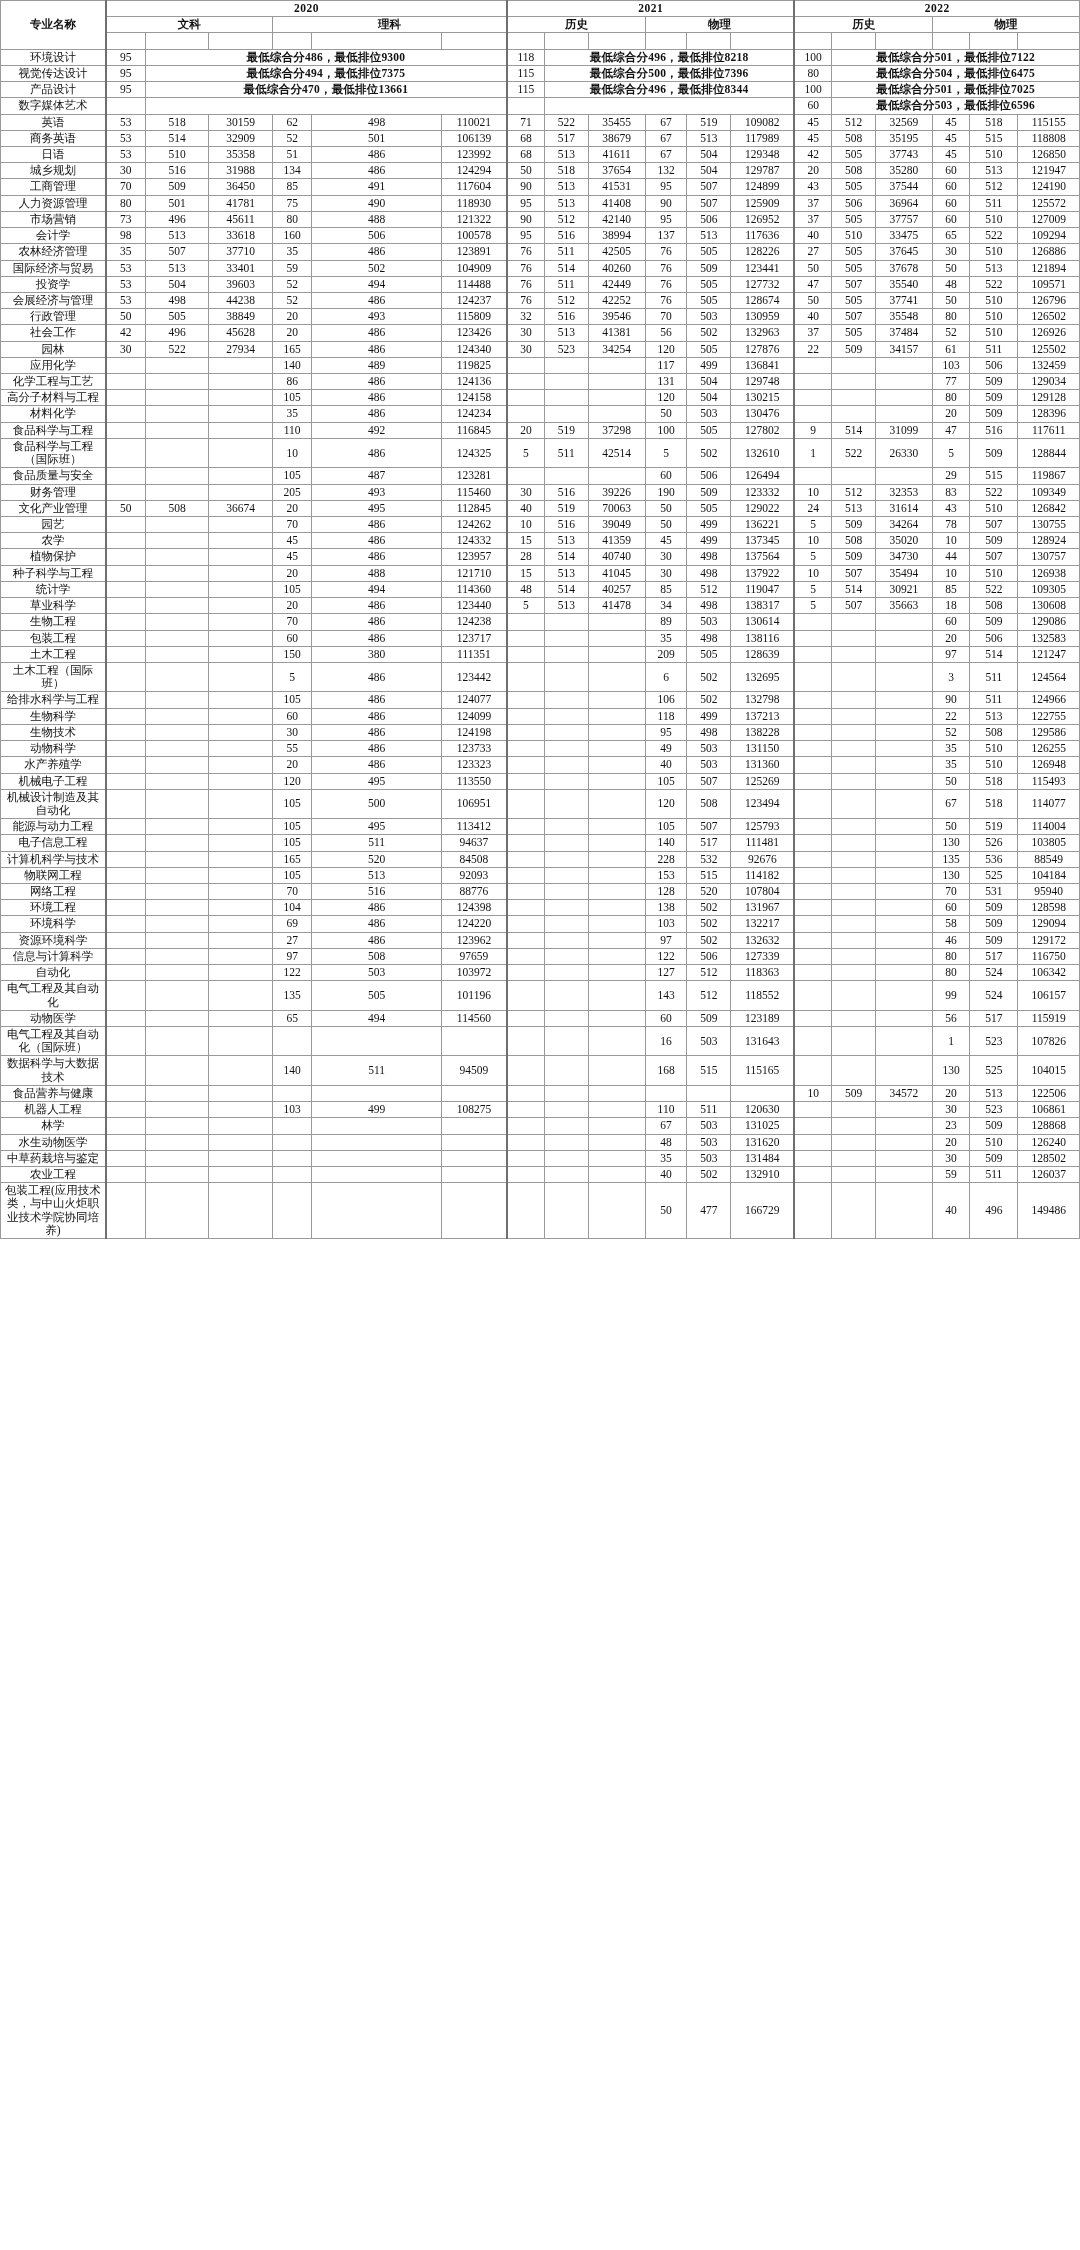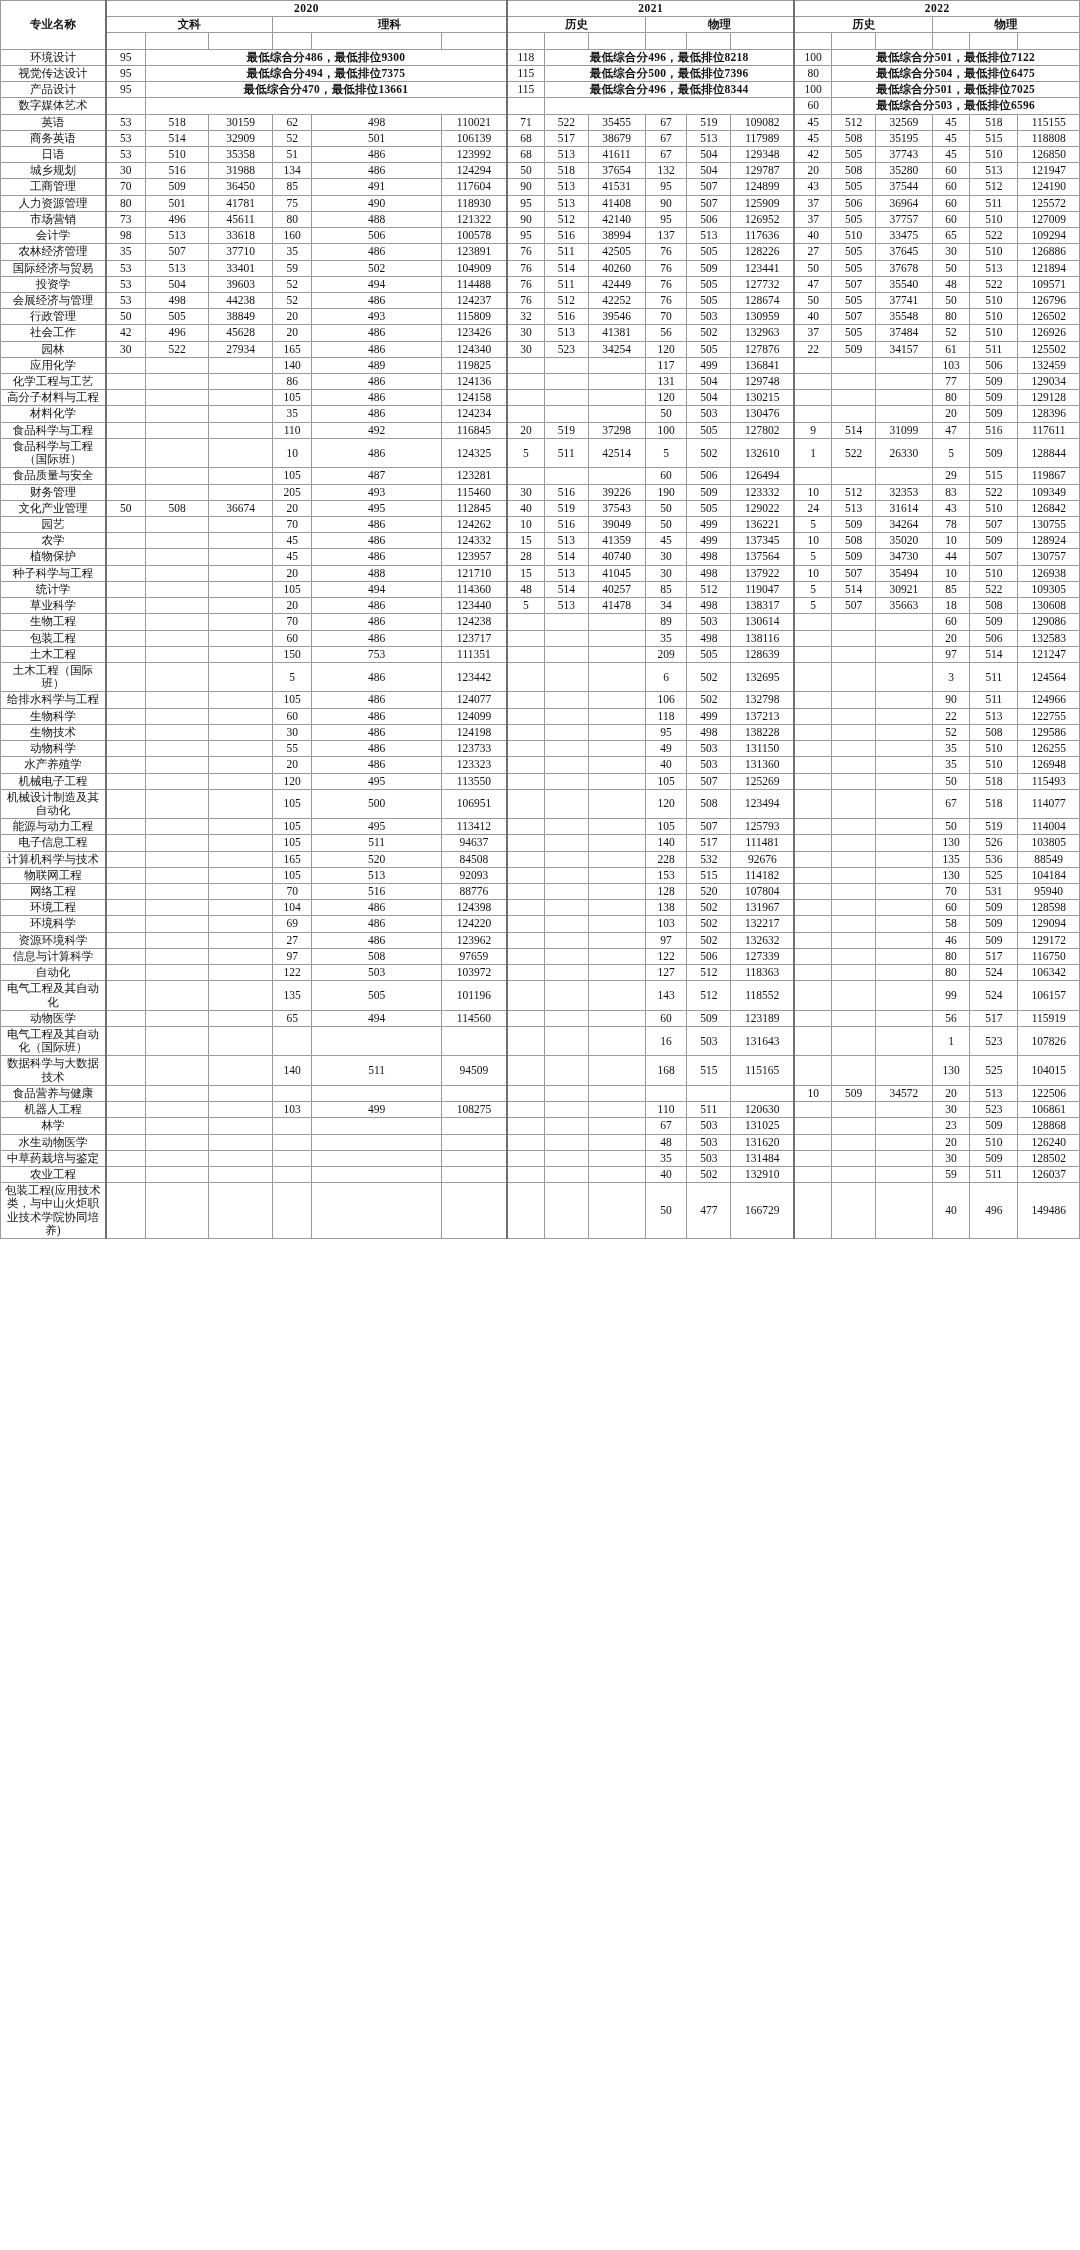--- a/index.html
+++ b/index.html
@@ -642,21 +642,21 @@
       <tr>
         <td class="major">文化产业管理</td>
         <td class="num thick-left">50</td>
         <td class="num">508</td>
         <td class="num">36674</td>
         <td class="num">20</td>
         <td class="num">495</td>
         <td class="num">112845</td>
         <td class="num thick-left">40</td>
         <td class="num">519</td>
-        <td class="num">37543</td>
+        <td class="num">70063</td>
         <td class="num">50</td>
         <td class="num">505</td>
         <td class="num">129022</td>
         <td class="num thick-left">24</td>
         <td class="num">513</td>
         <td class="num">31614</td>
         <td class="num">43</td>
         <td class="num">510</td>
         <td class="num">126842</td>
       </tr>
@@ -827,21 +827,21 @@
         <td class="num">20</td>
         <td class="num">506</td>
         <td class="num">132583</td>
       </tr>
       <tr>
         <td class="major">土木工程</td>
         <td class="num thick-left"></td>
         <td class="num"></td>
         <td class="num"></td>
         <td class="num">150</td>
-        <td class="num">753</td>
+        <td class="num">380</td>
         <td class="num">111351</td>
         <td class="num thick-left"></td>
         <td class="num"></td>
         <td class="num"></td>
         <td class="num">209</td>
         <td class="num">505</td>
         <td class="num">128639</td>
         <td class="num thick-left"></td>
         <td class="num"></td>
         <td class="num"></td>

